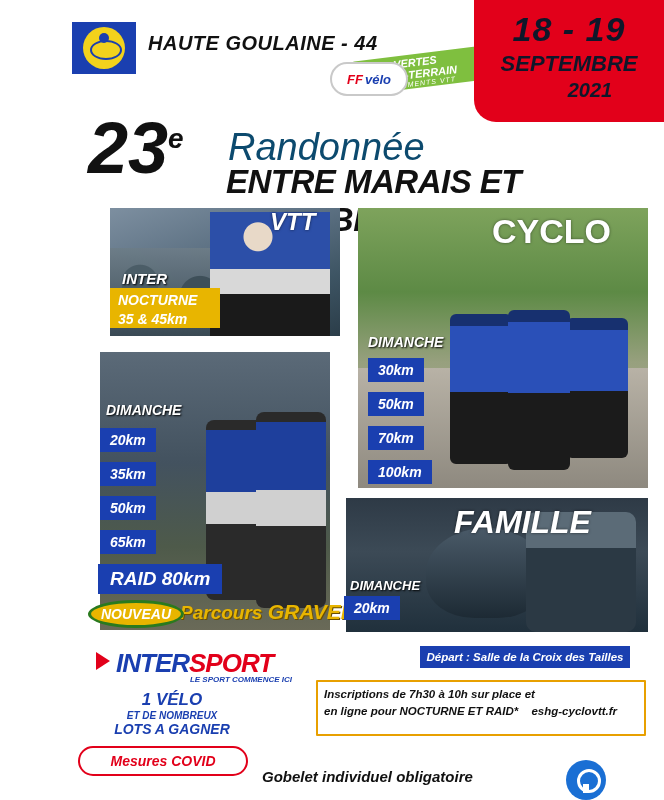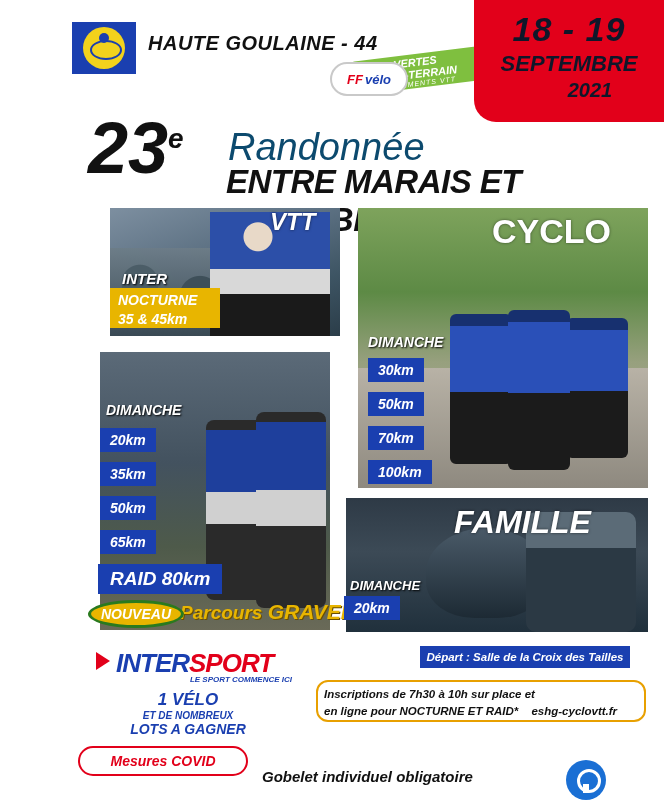--- a/index.html
+++ b/index.html
@@ -224,30 +224,30 @@
   }
   .intersport .inter { color:#1a3fb0; font-size:26px; font-weight:bold; font-style:italic; letter-spacing:-1px;}
   .intersport .sport { color:#e2001a; font-size:26px; font-weight:bold; font-style:italic; letter-spacing:-1px;}
   .intersport .slogan { color:#1a3fb0; font-size:8px; font-weight:bold; font-style:italic; text-align:right; margin-top:-4px;}
   .intersport .chevrons{
     position:absolute; left:0; top:4px; width:0;height:0;
     border-left:14px solid #e2001a; border-top:9px solid transparent; border-bottom:9px solid transparent;
   }
 
   .velo-lots {
-    position:absolute; left:98px; top:690px; width:180px; text-align:center;
+    position:absolute; left:82px; top:690px; width:180px; text-align:center;
     color:#1a3fb0; font-style:italic; line-height:1.15;
   }
   .velo-lots .l1{ font-size:17px; font-weight:bold;}
   .velo-lots .l2{ font-size:10px; font-weight:bold;}
   .velo-lots .l3{ font-size:14px; font-weight:bold;}
 
   .inscriptions {
-    position:absolute; left:316px; top:680px; width:330px; height:42px;
-    border:2px solid #e8a000; border-radius:12px;
+    position:absolute; left:316px; top:680px; width:330px; height:56px;
+    border:2px solid #e8a000; border-radius:1px;
     color:#111; font-size:11.5px; font-weight:bold; font-style:italic;
     padding:4px 6px; line-height:1.45;
   }
   .inscriptions .site { color:#111; font-weight:bold; }
   .inscriptions .nocturne-raid { color:#111; }
 
   .mesures {
     position:absolute; left:78px; top:746px; width:170px; height:30px;
     border:2px solid #e2001a; border-radius:15px;
     color:#e2001a; font-size:14px; font-weight:bold; font-style:italic;

